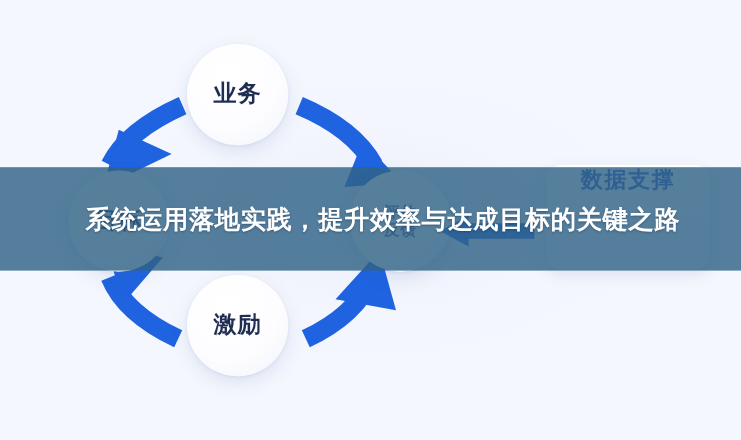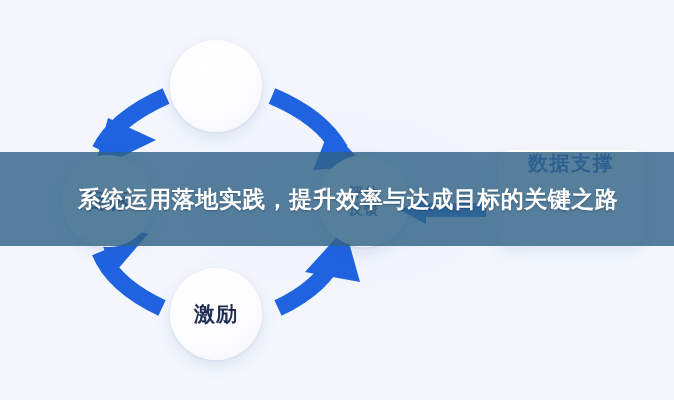--- a/index.html
+++ b/index.html
@@ -27,21 +27,21 @@
     align-items:center; justify-content:center;
     color:#1f2d52;
     font-weight:bold;
     letter-spacing:1px;
     line-height:1.24;
   }
   .node span { display:block; }
   .node-top    { width:92px; height:92px; left:170px; top:40px;  font-size:21px; }
   .node-left   { width:92px; height:92px; left:62px;  top:155px; font-size:21px; }
   .node-right  { width:92px; height:92px; left:318px; top:155px; font-size:14px; color:#51639a; }
-  .node-bottom { width:92px; height:92px; left:170px; top:268px; font-size:21px; }
+  .node-bottom { width:92px; height:92px; left:170px; top:250px; font-size:21px; }
 
   .card {
     position:absolute;
     left:497px; top:150px;
     width:148px; height:95px;
     border-radius:14px;
     background:linear-gradient(180deg,#ffffff 0%,#f3f6fd 100%);
     box-shadow:0 5px 14px rgba(70,95,160,0.13);
     display:flex; align-items:flex-start; justify-content:center;
     color:#2b55c8; font-size:20px; font-weight:bold; letter-spacing:1.5px;
@@ -97,20 +97,21 @@
         <polygon points="112,276 96,222 148,234" fill="#1f63e0"></polygon>
       </g>
 
       <g>
         <path d="M100,150 C110,130 130,112 166,96" stroke="#1f63e0" stroke-width="17" fill="none" stroke-linecap="butt"></path>
         <polygon points="94,170 108,118 156,140" fill="#1f63e0"></polygon>
       </g>
     </svg>
 
     <div class="node node-top">
+      <span>业务</span>
     </div>
 
     <div class="node node-left">
       <span>目标</span>
     </div>
 
     <div class="node node-right">
       <span>评估</span>
       <span>反馈</span>
     </div>

